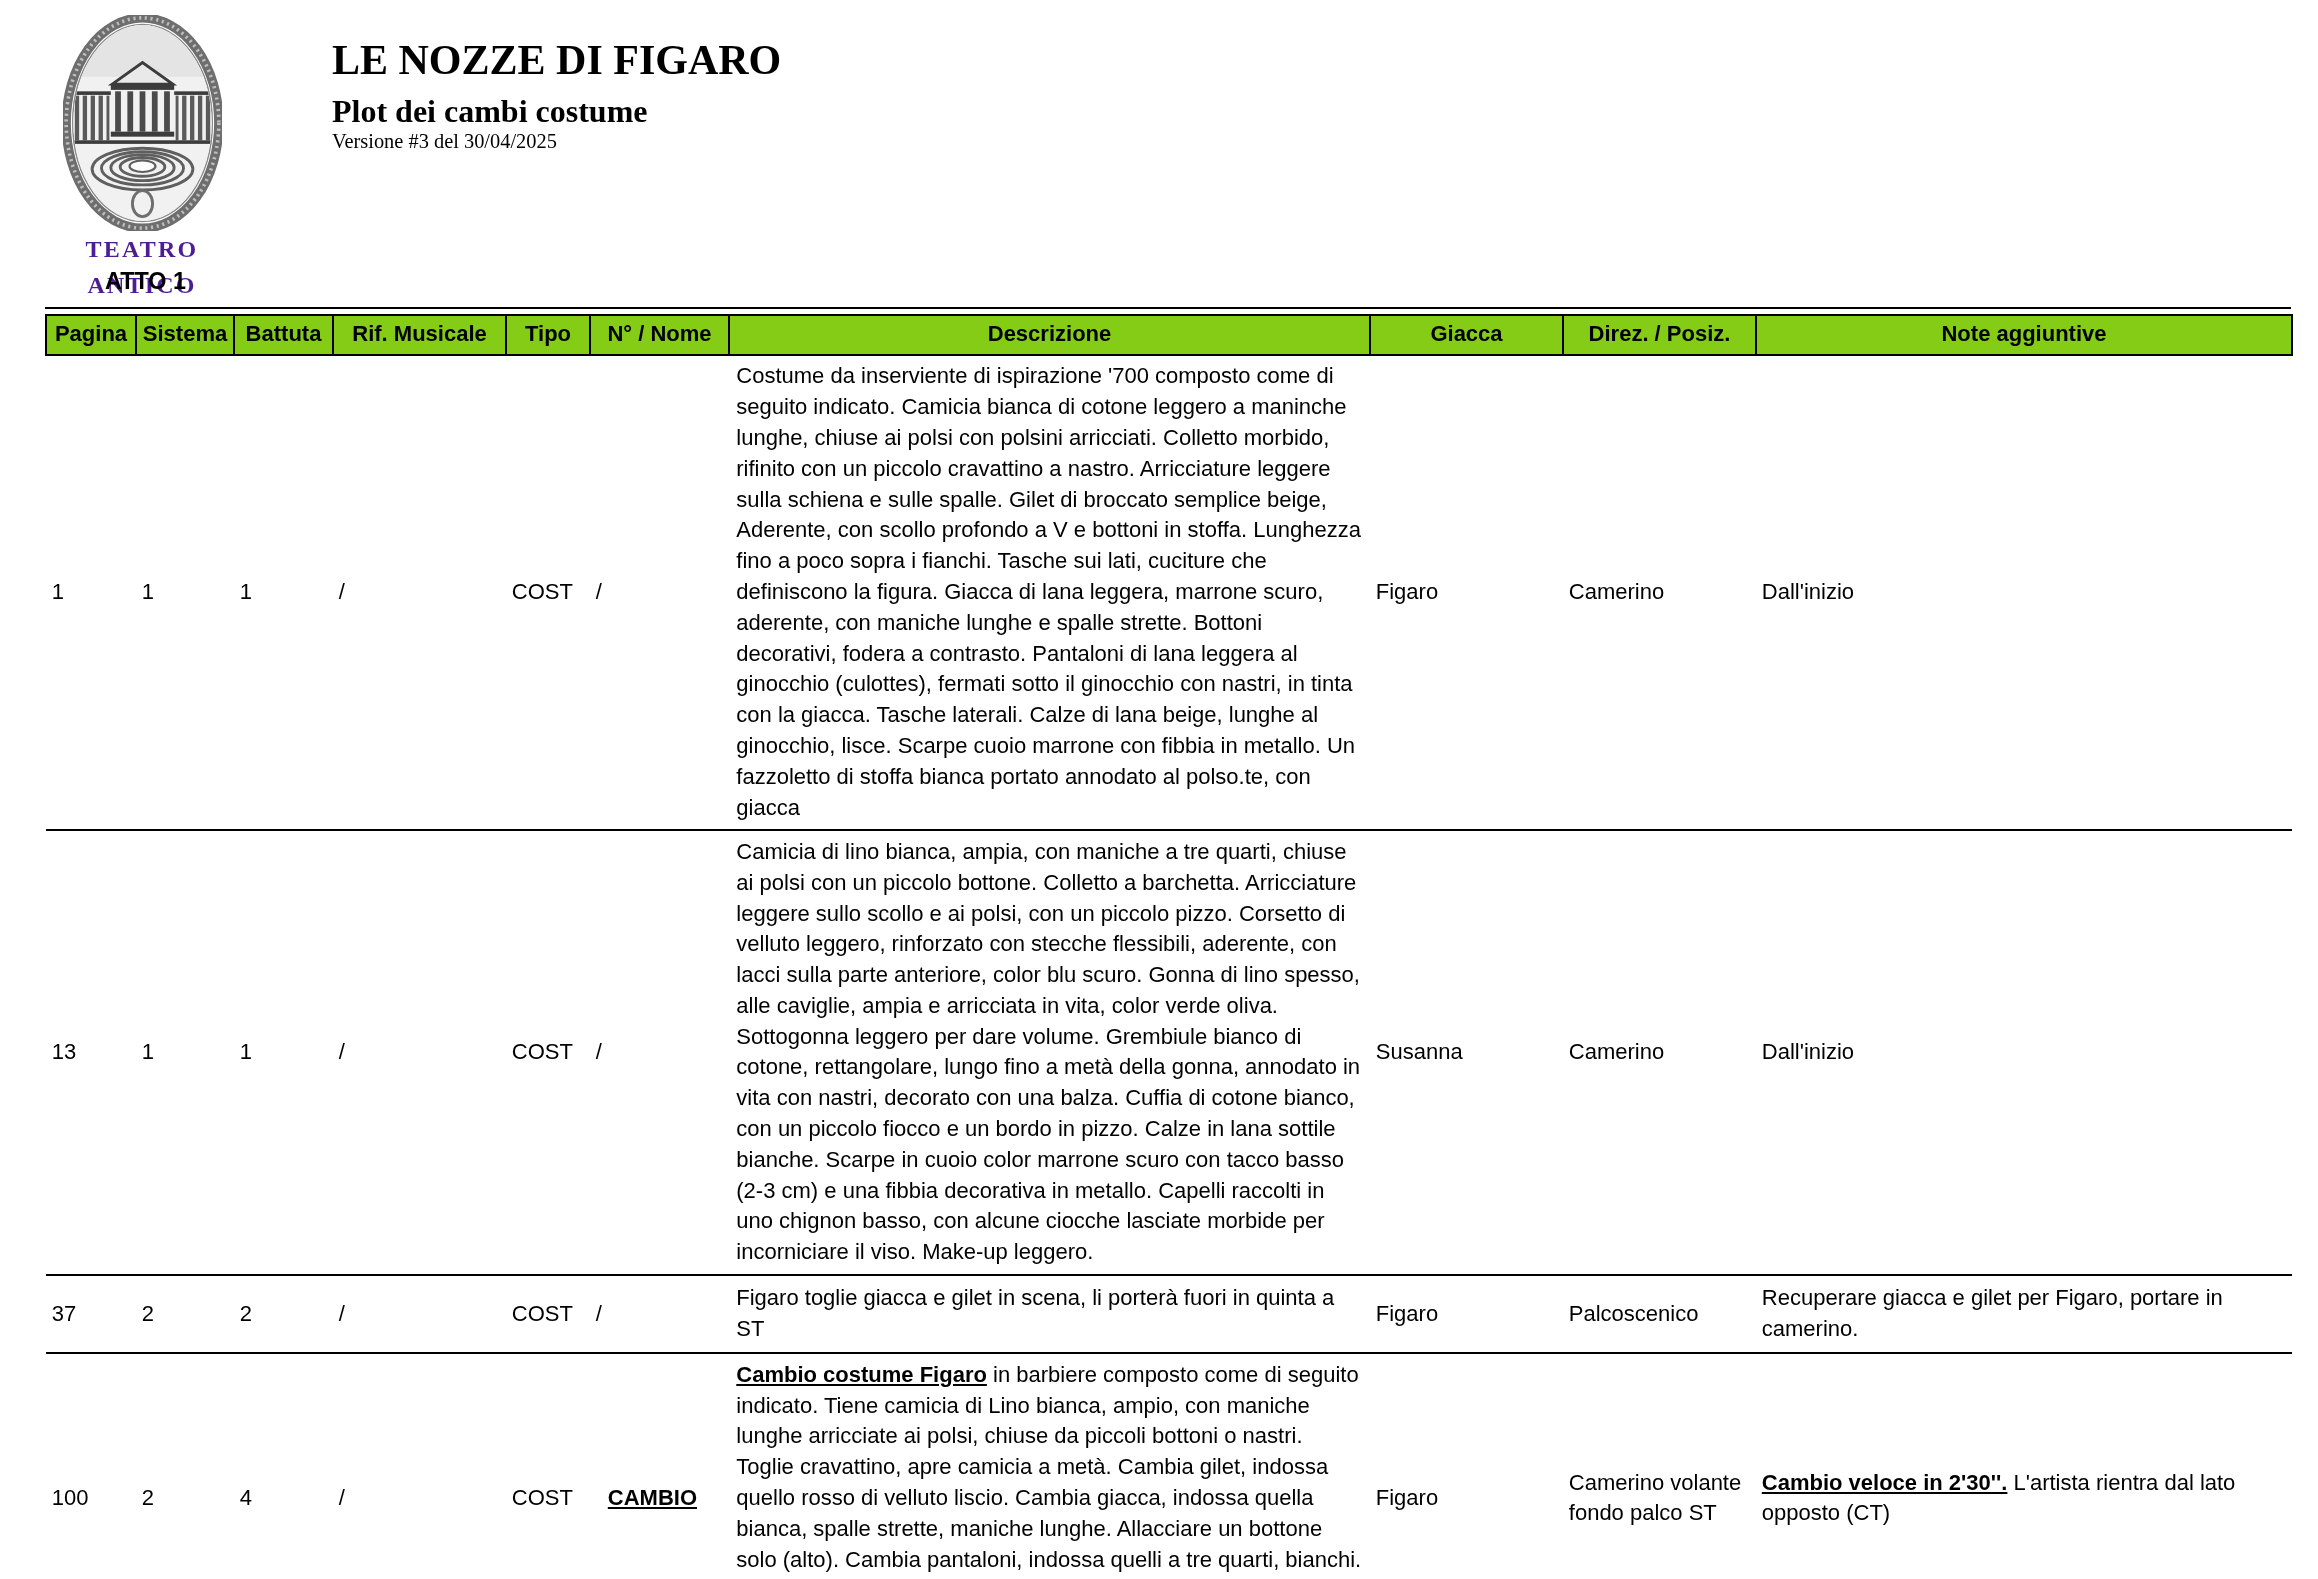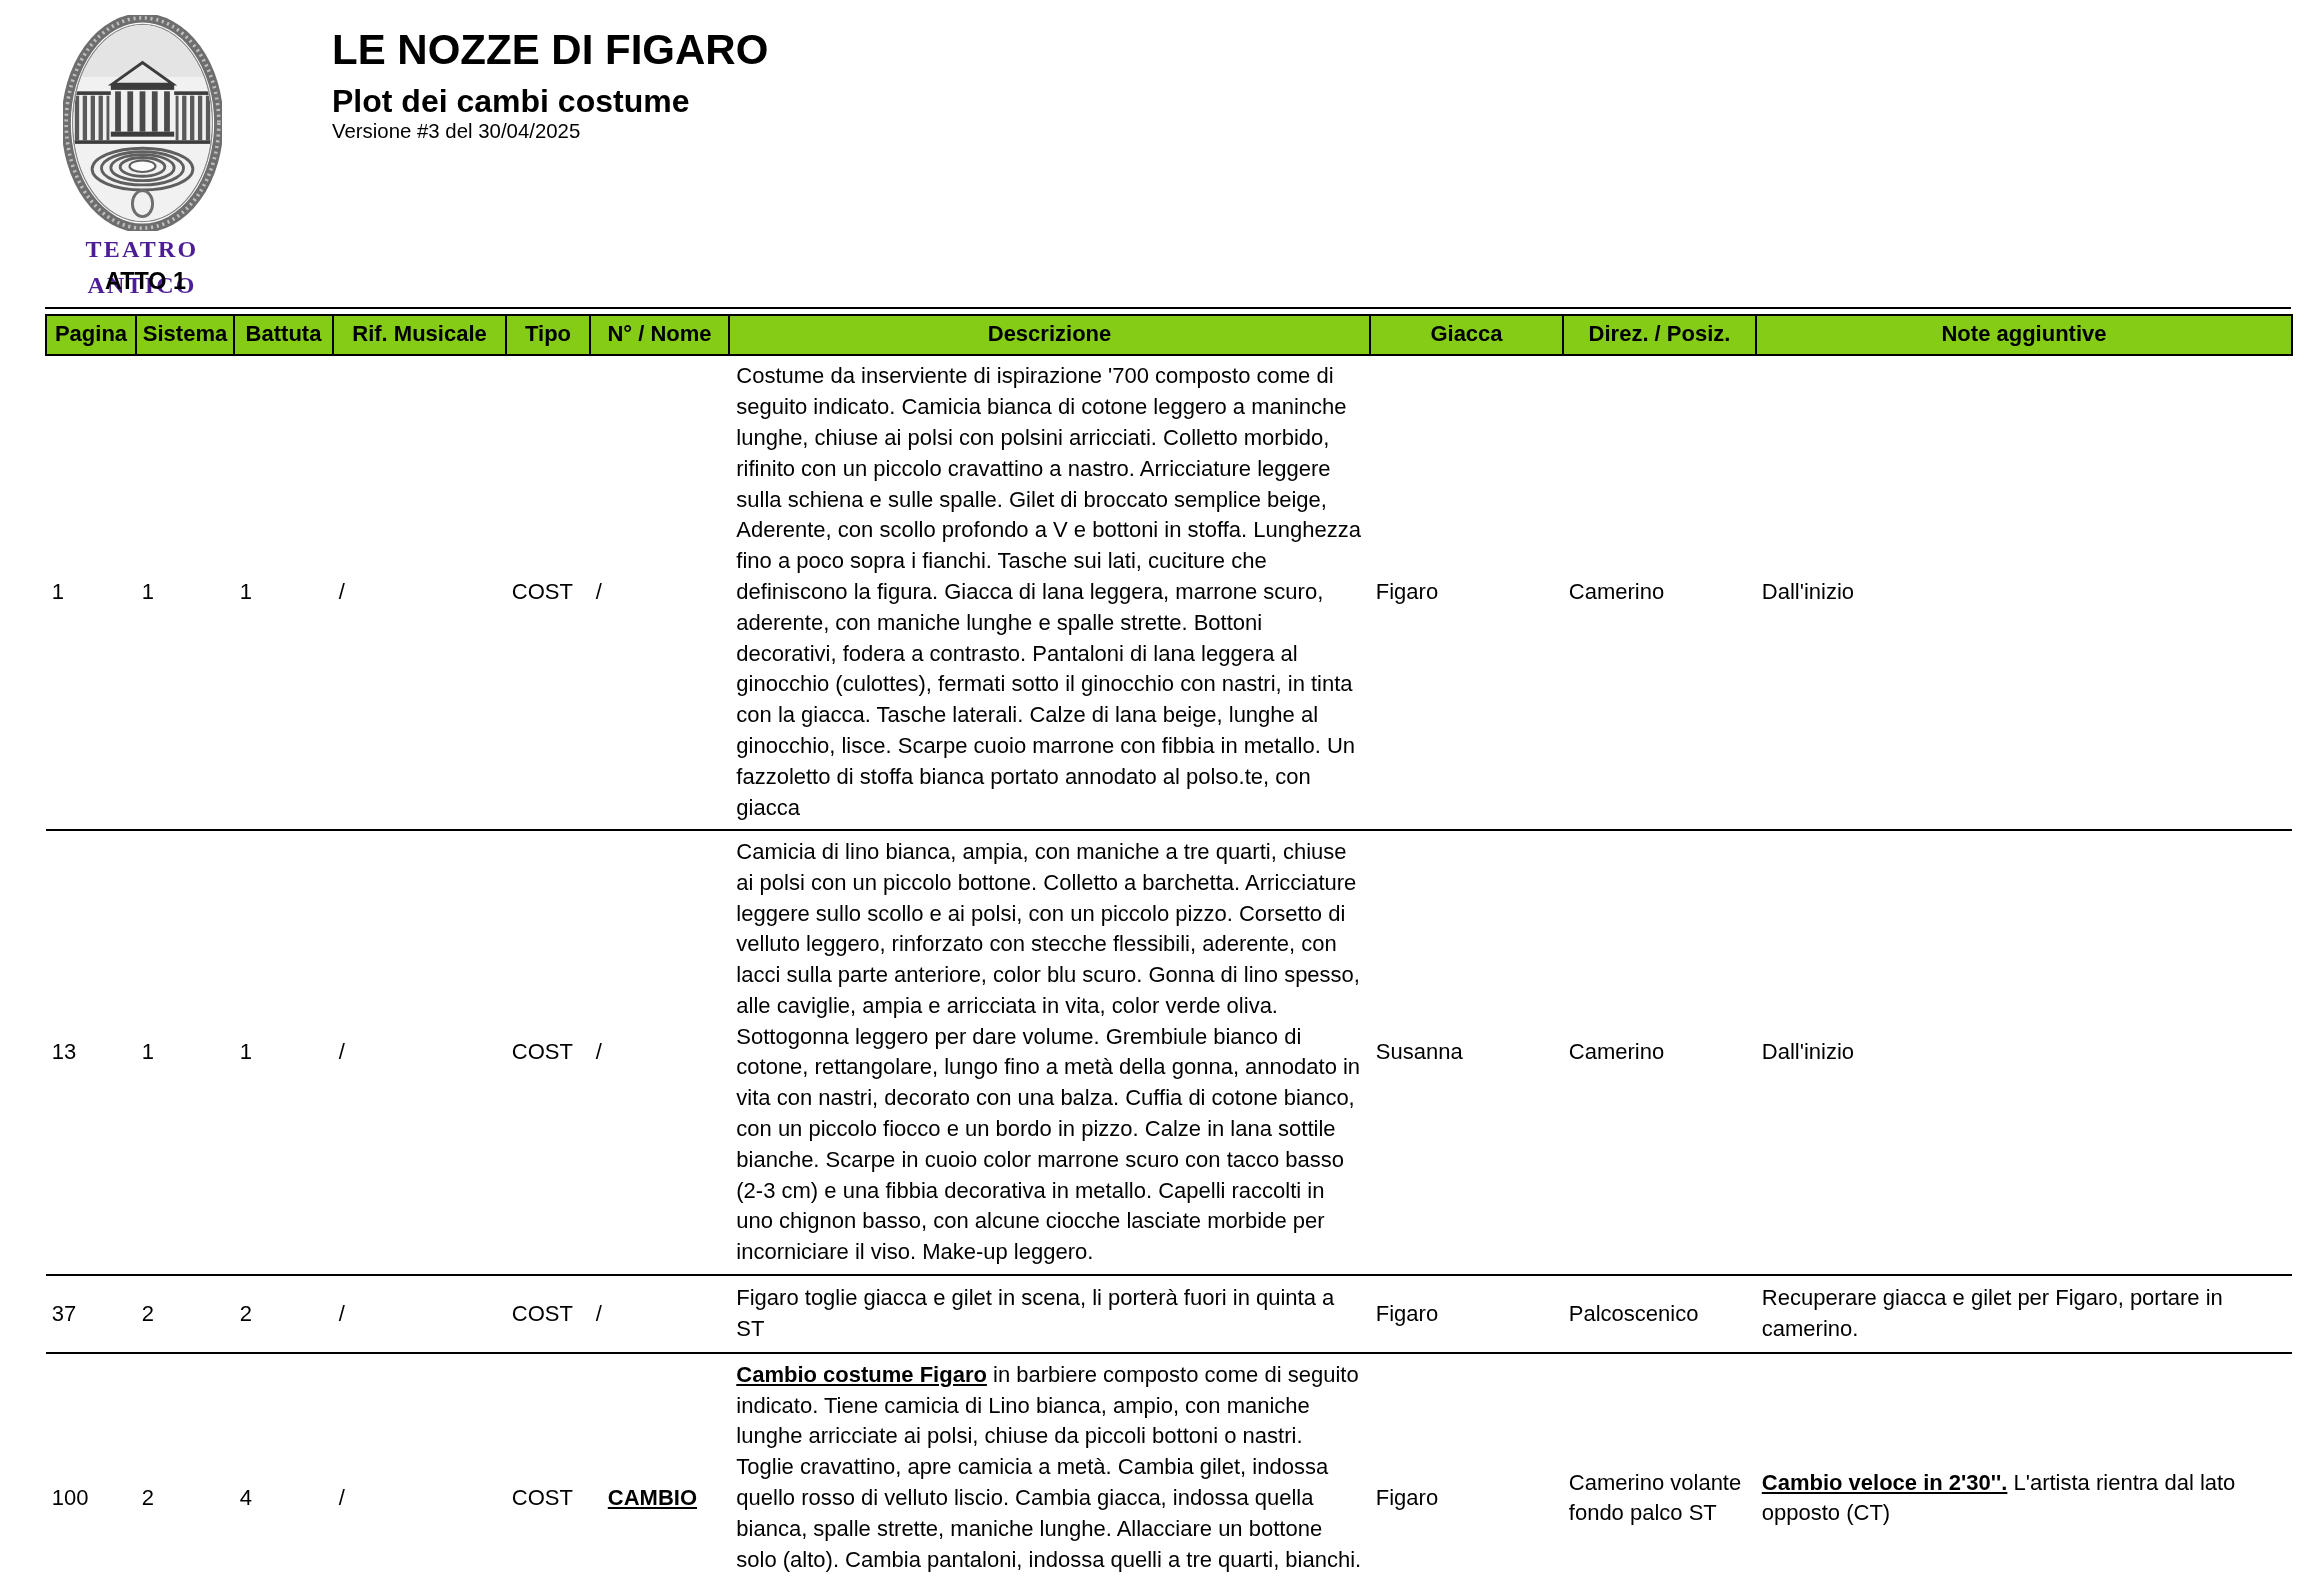--- a/index.html
+++ b/index.html
@@ -16,21 +16,21 @@
 
   .logo { position: absolute; left: 60px; top: 14.6px; width: 164px; text-align: center; }
   .logo svg { display: block; margin: 0 auto; }
   .logo-text {
     font-family: "Liberation Serif", serif;
     font-weight: bold; color: #4c1d95;
     font-size: 24px; letter-spacing: 2.2px; line-height: 1.35;
     margin-top: 2.9px; white-space: pre-line;
   }
 
-  .title-block { position: absolute; left: 332px; top: 28px; font-family: Liberation Sans, sans-serif; }
+  .title-block { position: absolute; left: 332px; top: 38px; font-family: Liberation Serif, serif; }
   .doc-title { font-size: 42px; font-weight: bold; margin: 0; line-height: 1.05; }
   .doc-subtitle { font-size: 32px; font-weight: bold; margin: 13px 0 0 0; line-height: 1.05; }
   .doc-version { font-size: 20.4px; margin-top: 1px; }
 
   .act-label { position: absolute; left: 61px; bottom: 11.7px; font-size: 23.4px; font-weight: bold; margin-left: 44px; }
 
   
   .tbl-wrap { margin-left: 45px; width: 2246px; }
   .topline { height: 2.2px; background: #000; margin-bottom: 4.4px; }
 

